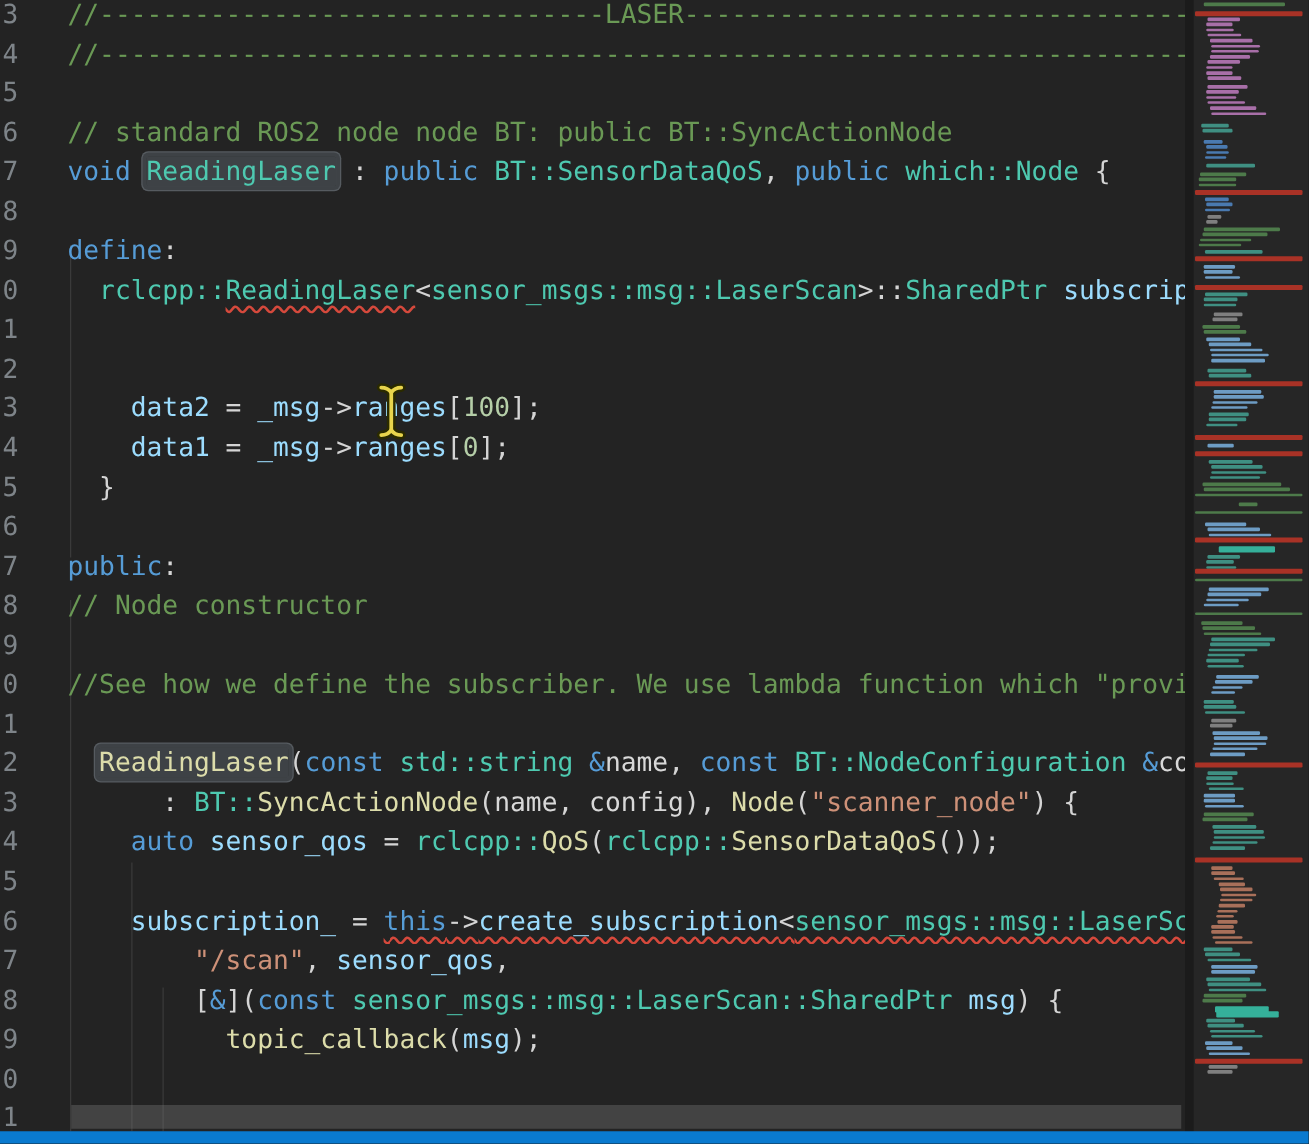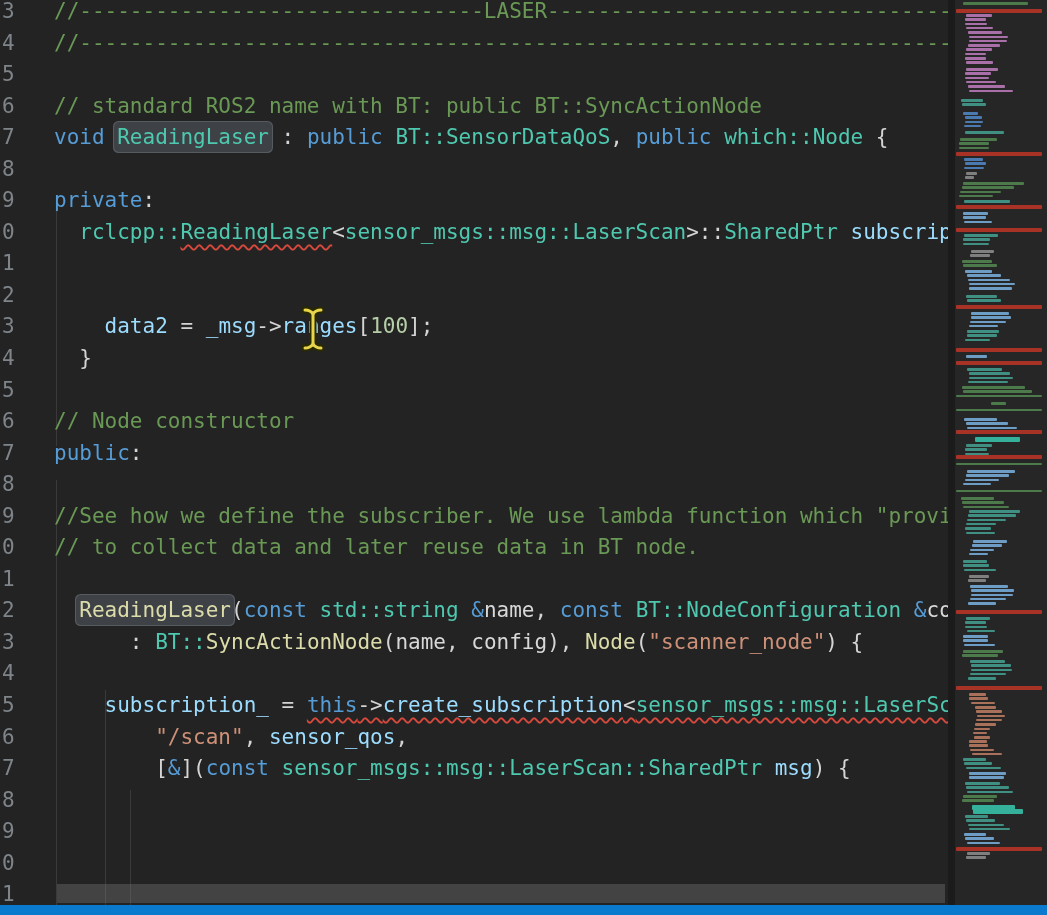--- a/index.html
+++ b/index.html
@@ -109,42 +109,44 @@
       <div class="gut-row">8</div>
       <div class="gut-row">9</div>
       <div class="gut-row">0</div>
       <div class="gut-row">1</div>
     </div>
 
   <div id="code">
       <div class="code-line"><span class="tk-cm">//--------------------------------LASER--------------------------------------------------------</span></div>
       <div class="code-line"><span class="tk-cm">//--------------------------------------------------------------------------------------------</span></div>
       <div class="code-line"></div>
-      <div class="code-line"><span class="tk-cm">// standard ROS2 name with BT: public BT::SyncActionNode</span></div>
+      <div class="code-line"><span class="tk-cm">// standard ROS2 node node BT: public BT::SyncActionNode</span></div>
       <div class="code-line"><span class="tk-kw">void </span><span class="tk-ty tk-whl">ReadingLaser</span><span class="tk-pu"> : </span><span class="tk-kw">public </span><span class="tk-ty">BT::SensorDataQoS</span><span class="tk-pu">, </span><span class="tk-kw">public </span><span class="tk-ty">which::Node</span><span class="tk-pu"> {</span></div>
       <div class="code-line"></div>
-      <div class="code-line"><span class="tk-kw">private</span><span class="tk-pu">:</span></div>
+      <div class="code-line"><span class="tk-kw">define</span><span class="tk-pu">:</span></div>
       <div class="code-line"><span class="tk-pu">  </span><span class="tk-ty">rclcpp::</span><span class="tk-ty tk-err">ReadingLaser</span><span class="tk-pu">&lt;</span><span class="tk-ty">sensor_msgs::msg::LaserScan</span><span class="tk-pu">&gt;::</span><span class="tk-ty">SharedPtr</span><span class="tk-va"> subscription_</span></div>
       <div class="code-line"></div>
       <div class="code-line"></div>
       <div class="code-line"><span class="tk-pu">    </span><span class="tk-va">data2</span><span class="tk-pu"> = </span><span class="tk-va">_msg</span><span class="tk-pu">-&gt;</span><span class="tk-va">ranges</span><span class="tk-pu">[</span><span class="tk-nu">100</span><span class="tk-pu">];</span></div>
+      <div class="code-line"><span class="tk-pu">    </span><span class="tk-va">data1</span><span class="tk-pu"> = </span><span class="tk-va">_msg</span><span class="tk-pu">-&gt;</span><span class="tk-va">ranges</span><span class="tk-pu">[</span><span class="tk-nu">0</span><span class="tk-pu">];</span></div>
       <div class="code-line"><span class="tk-pu">  }</span></div>
       <div class="code-line"></div>
+      <div class="code-line"><span class="tk-kw">public</span><span class="tk-pu">:</span></div>
       <div class="code-line"><span class="tk-cm">// Node constructor</span></div>
-      <div class="code-line"><span class="tk-kw">public</span><span class="tk-pu">:</span></div>
       <div class="code-line"></div>
       <div class="code-line"><span class="tk-cm">//See how we define the subscriber. We use lambda function which "provides"</span></div>
-      <div class="code-line"><span class="tk-cm">// to collect data and later reuse data in BT node.</span></div>
       <div class="code-line"></div>
       <div class="code-line"><span class="tk-pu">  </span><span class="tk-fn tk-whl">ReadingLaser</span><span class="tk-pu">(</span><span class="tk-kw">const </span><span class="tk-ty">std::string</span><span class="tk-pu"> </span><span class="tk-kw">&amp;</span><span class="tk-pr">name</span><span class="tk-pu">, </span><span class="tk-kw">const </span><span class="tk-ty">BT::NodeConfiguration</span><span class="tk-pu"> </span><span class="tk-kw">&amp;</span><span class="tk-pr">config</span></div>
       <div class="code-line"><span class="tk-pu">      : </span><span class="tk-ty">BT::</span><span class="tk-fn">SyncActionNode</span><span class="tk-pu">(</span><span class="tk-pr">name</span><span class="tk-pu">, </span><span class="tk-pr">config</span><span class="tk-pu">), </span><span class="tk-fn">Node</span><span class="tk-pu">(</span><span class="tk-st">"scanner_node"</span><span class="tk-pu">) {</span></div>
+      <div class="code-line"><span class="tk-pu">    </span><span class="tk-kw">auto </span><span class="tk-va">sensor_qos</span><span class="tk-pu"> = </span><span class="tk-ty">rclcpp::</span><span class="tk-fn">QoS</span><span class="tk-pu">(</span><span class="tk-ty">rclcpp::</span><span class="tk-fn">SensorDataQoS</span><span class="tk-pu">());</span></div>
       <div class="code-line"></div>
       <div class="code-line"><span class="tk-pu">    </span><span class="tk-va">subscription_</span><span class="tk-pu"> = </span><span class="tk-kw tk-err">this</span><span class="tk-pu tk-err">-&gt;</span><span class="tk-va tk-err">create_subscription</span><span class="tk-pu tk-err">&lt;</span><span class="tk-ty tk-err">sensor_msgs::msg::LaserScan</span></div>
       <div class="code-line"><span class="tk-pu">        </span><span class="tk-st">"/scan"</span><span class="tk-pu">, </span><span class="tk-va">sensor_qos</span><span class="tk-pu">,</span></div>
       <div class="code-line"><span class="tk-pu">        [</span><span class="tk-kw">&amp;</span><span class="tk-pu">](</span><span class="tk-kw">const </span><span class="tk-ty">sensor_msgs::msg::LaserScan::SharedPtr</span><span class="tk-va"> msg</span><span class="tk-pu">) {</span></div>
+      <div class="code-line"><span class="tk-pu">          </span><span class="tk-fn">topic_callback</span><span class="tk-pu">(</span><span class="tk-va">msg</span><span class="tk-pu">);</span></div>
     </div>
 
   <div id="hscroll"></div>
 
   <div id="mm-sep"></div>
   <div id="minimap">
       <div class="mm-row" style="left: 7.77137px; top: 2px; width: 64.8766px; height: 2.6px; background: rgb(77, 122, 74);"></div>
       <div class="mm-row" style="left: 1px; top: 9px; width: 86px; height: 4px; background: rgb(169, 50, 38);"></div>
       <div class="mm-row" style="left: 11.0827px; top: 14px; width: 25.4616px; height: 2.6px; background: rgb(168, 111, 168);"></div>
       <div class="mm-row" style="left: 10.0966px; top: 18.3px; width: 20.8517px; height: 2.6px; background: rgb(168, 111, 168);"></div>

